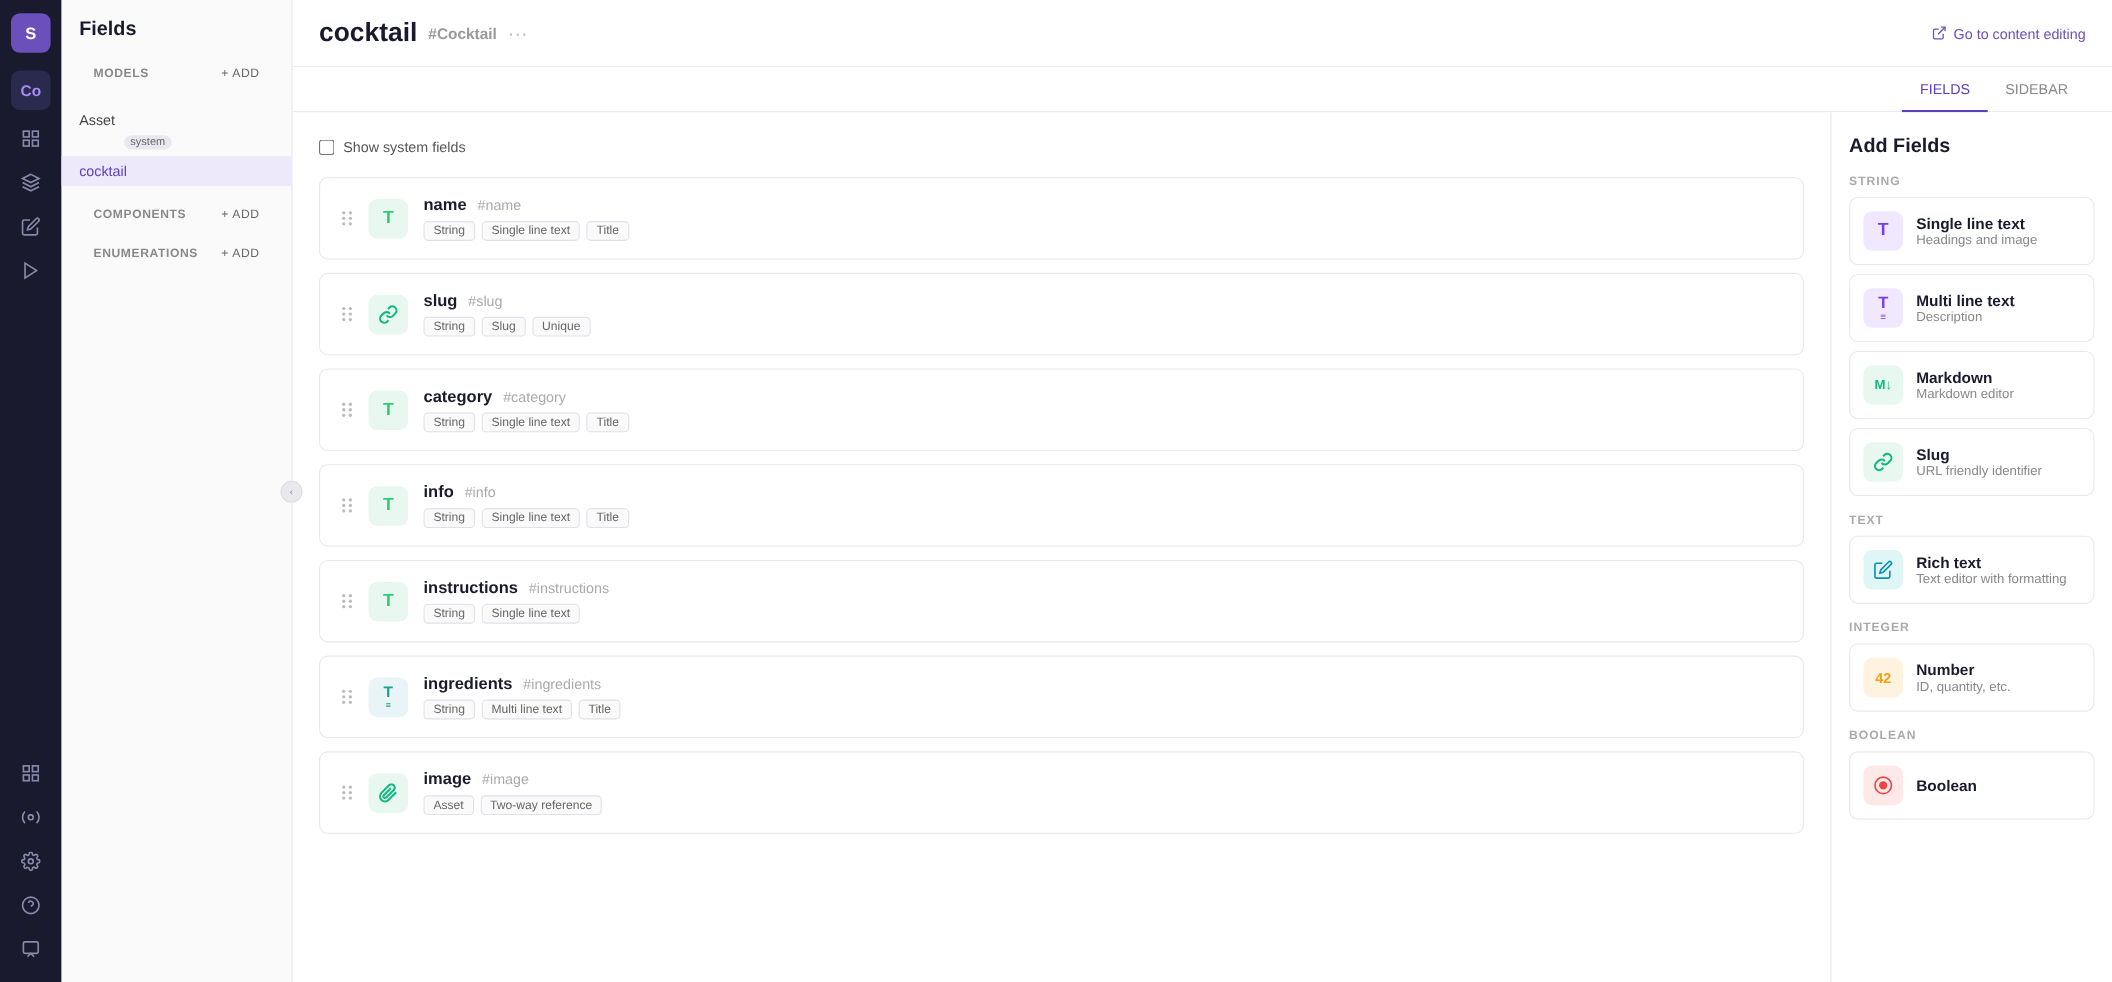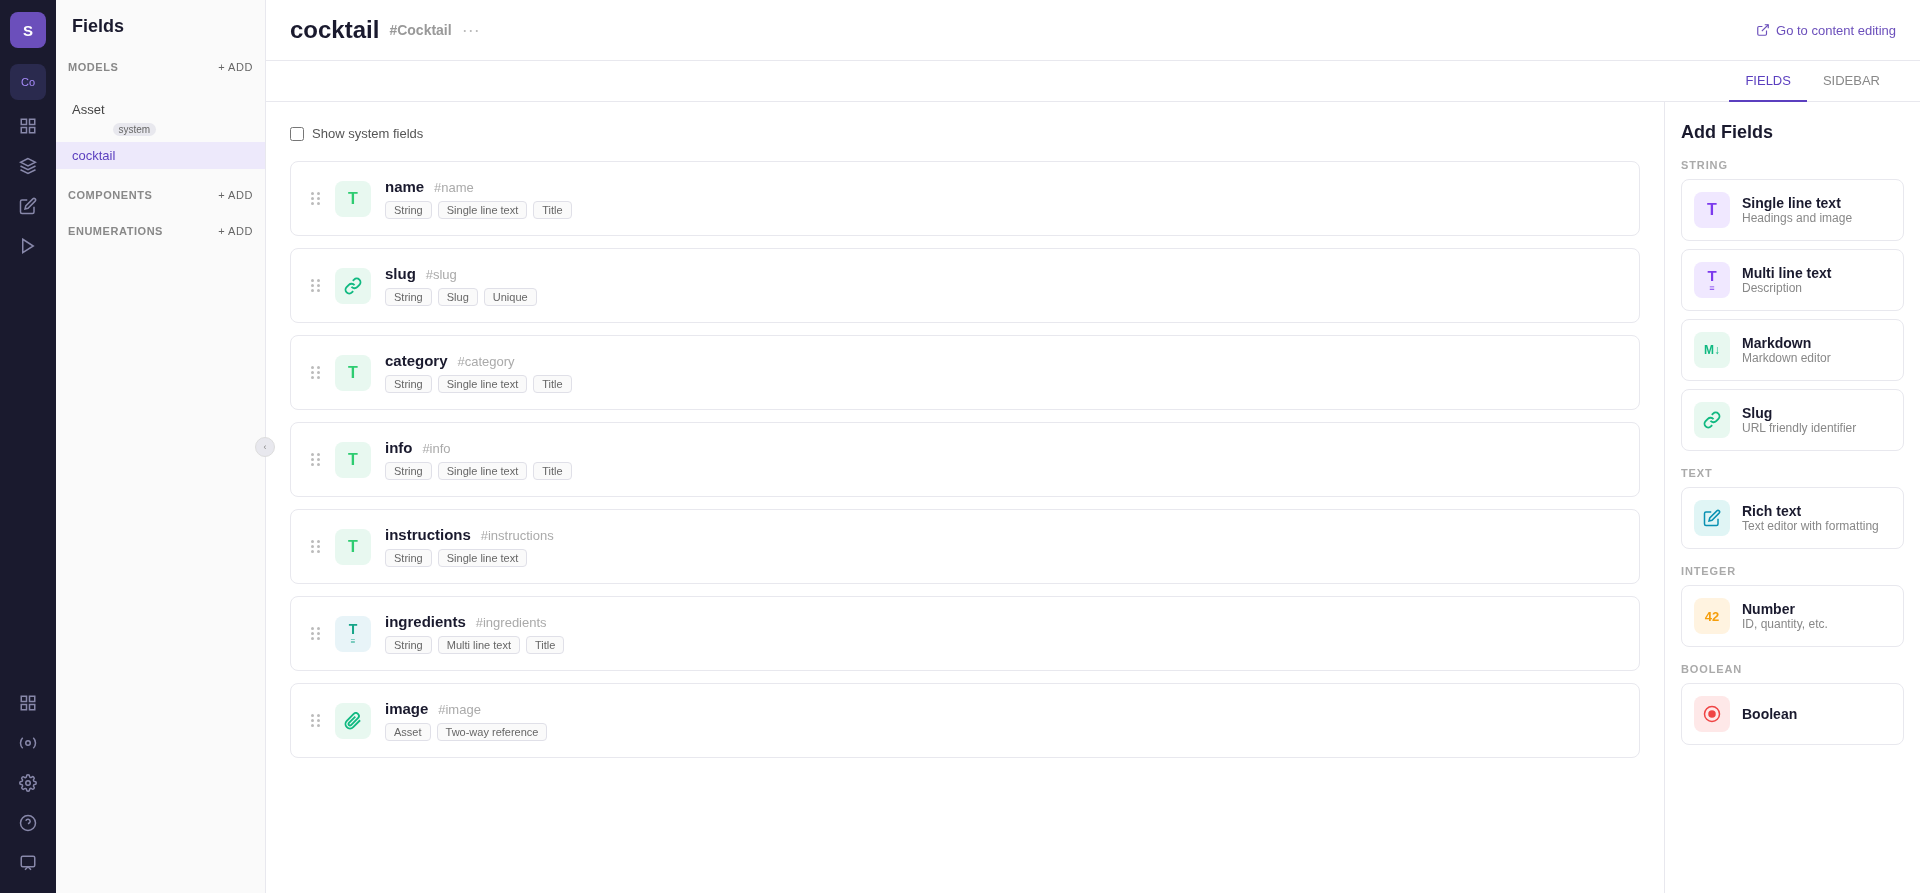--- a/index.html
+++ b/index.html
@@ -47,21 +47,21 @@
     .sidebar-app-title {
       font-size: 18px;
       font-weight: 700;
       color: #1a1a2e;
       padding: 0 16px 16px;
     }
     .sidebar-section-header {
       display: flex;
       align-items: center;
       justify-content: space-between;
-      padding: 8px 12px 4px;
+      padding: 8px 29px 4px;
       font-size: 11px;
       font-weight: 600;
       color: #888;
       letter-spacing: 0.05em;
       text-transform: uppercase;
     }
     .sidebar-section-header .add-btn {
       display: flex; align-items: center; gap: 2px;
       color: #666; cursor: pointer; font-size: 11px; font-weight: 500;
     }
@@ -312,21 +312,21 @@
     .dot { width: 3px; height: 3px; background: #bbb; border-radius: 50%; }
   </style>
 </head>
 <body>
 
 <nav class="left-nav">
   <div class="logo">
     <span>S</span>
   </div>
   <div class="nav-icon active" title="Content">
-    <span style="font-size:11px;font-weight:400;color:#a78bfa;">Co</span>
+    <span style="font-size:14px;font-weight:700;color:#a78bfa;">Co</span>
   </div>
   <div class="nav-icon" title="Media" style="margin-top:4px;">
     <svg width="18" height="18" viewBox="0 0 24 24" fill="none" stroke="#8888aa" stroke-width="2">
         <rect x="3" y="3" width="7" height="7"></rect>
         <rect x="14" y="3" width="7" height="7"></rect>
         <rect x="3" y="14" width="7" height="7"></rect>
         <rect x="14" y="14" width="7" height="7"></rect>
       </svg>
   </div>
   <div class="nav-icon" title="Schema">

